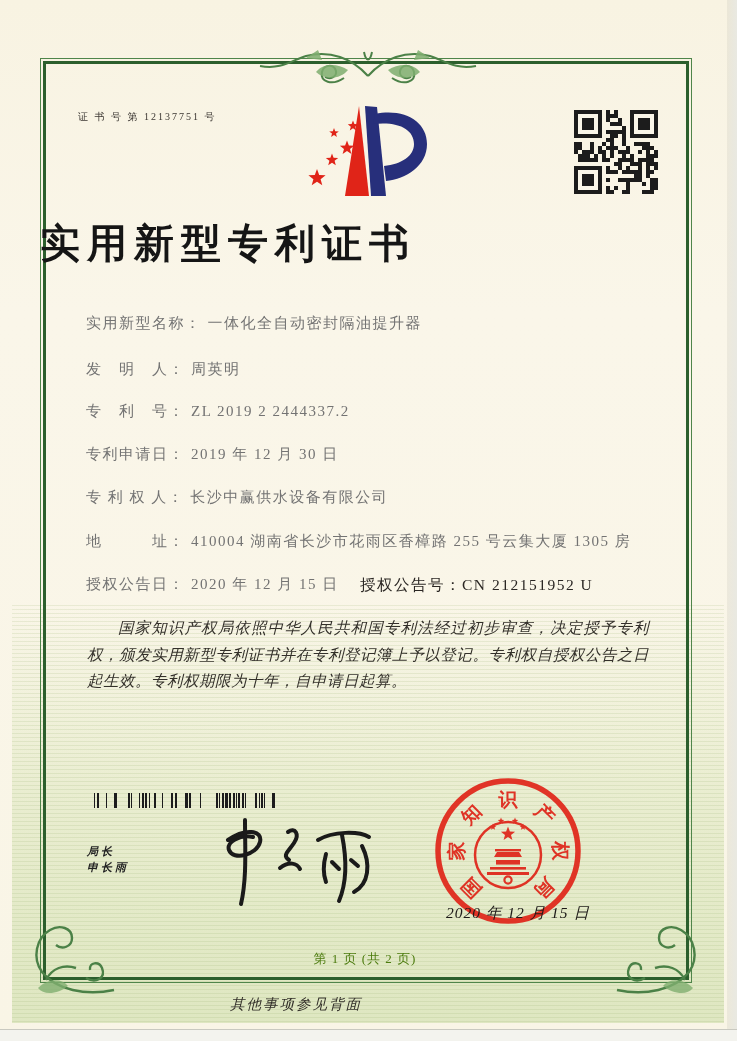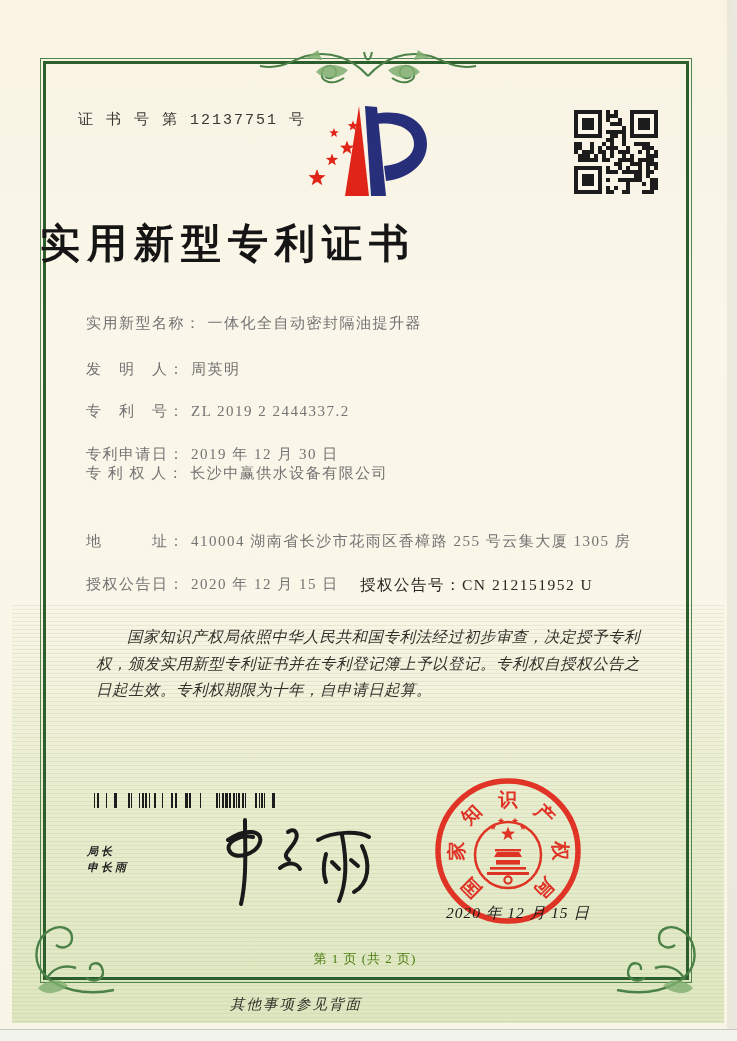--- a/index.html
+++ b/index.html
@@ -13,29 +13,29 @@
   .edge-bottom{left:0;top:1029px;width:737px;height:12px;
       background:#f3f3ee;border-top:1px solid #c9c9c0;}
   
   .bg-tint{left:12px;top:605px;width:712px;height:418px;pointer-events:none;
       background:
         repeating-linear-gradient(180deg,rgba(142,170,100,.16) 0 1px,rgba(0,0,0,0) 1px 4px),
         linear-gradient(180deg,rgba(222,232,196,0) 0%,rgba(214,227,180,.45) 45%,rgba(206,222,170,.62) 100%);}
   
   .frame{left:40px;top:58px;width:650px;height:923px;border:1px solid #4f854a;}
   .frame-inner{position:absolute;inset:2px;border:3px solid #2c5f2d;}
-  .cert-no{left:78px;top:110px;font-size:15px;letter-spacing:2px;color:#3b3632;font-family:Liberation Mono, monospace;}
+  .cert-no{left:78px;top:110px;font-size:10px;letter-spacing:2px;color:#3b3632;}
   .title{left:40px;top:216px;width:650px;font-size:40px;font-weight:bold;
          letter-spacing:7px;color:#151515;}
   .row{left:86px;font-size:15px;color:#737373;letter-spacing:1.5px;white-space:nowrap;}
   .row .val{margin-left:6px;}
   .row2{left:360px;font-size:15.5px;color:#2a2623;letter-spacing:1.5px;white-space:nowrap;}
   .paras{left:84px;top:612px;width:568px;font-size:15.5px;line-height:26.5px;
          color:#33302a;font-style:italic;text-align:justify;letter-spacing:.5px;}
-  .paras p{margin:12px;text-indent:2em;}
+  .paras p{margin:3px;text-indent:2em;}
   .director{left:87px;font-size:11px;font-weight:bold;font-style:italic;color:#222;letter-spacing:3px;}
   .seal-date{left:446px;top:903px;font-size:15.5px;font-style:italic;color:#1d1a18;letter-spacing:1px;white-space:nowrap;}
   .page-info{left:40px;top:950px;width:650px;text-align:center;font-size:13px;color:#4d7c0f;letter-spacing:1px;}
   .back-note{left:0;top:995px;width:592px;text-align:center;font-size:14.5px;font-style:italic;
              color:#33302a;letter-spacing:2px;}
   svg{display:block;}
 </style>
 </head>
 <body>
 
@@ -252,21 +252,21 @@
 </div>
 <div class="abs row" style="top:360px;">
   <span>发　明　人：</span><span class="val">周英明</span>
 </div>
 <div class="abs row" style="top:402px;">
   <span>专　利　号：</span><span class="val">ZL 2019 2 2444337.2</span>
 </div>
 <div class="abs row" style="top:445px;">
   <span>专利申请日：</span><span class="val">2019 年 12 月 30 日</span>
 </div>
-<div class="abs row" style="top:464px;text-align:right;">
+<div class="abs row" style="top:488px;text-align:right;">
   <span>专 利 权 人：</span><span class="val">长沙中赢供水设备有限公司</span>
 </div>
 <div class="abs row" style="top:532px;">
   <span>地　　　址：</span><span class="val">410004 湖南省长沙市花雨区香樟路 255 号云集大厦 1305 房</span>
 </div>
 <div class="abs row" style="top:575px;text-align:center;">
   <span>授权公告日：</span><span class="val">2020 年 12 月 15 日</span>
 </div>
 <div class="abs row2" style="top:575px;">
   <span>授权公告号：</span><span class="val">CN 212151952 U</span>

